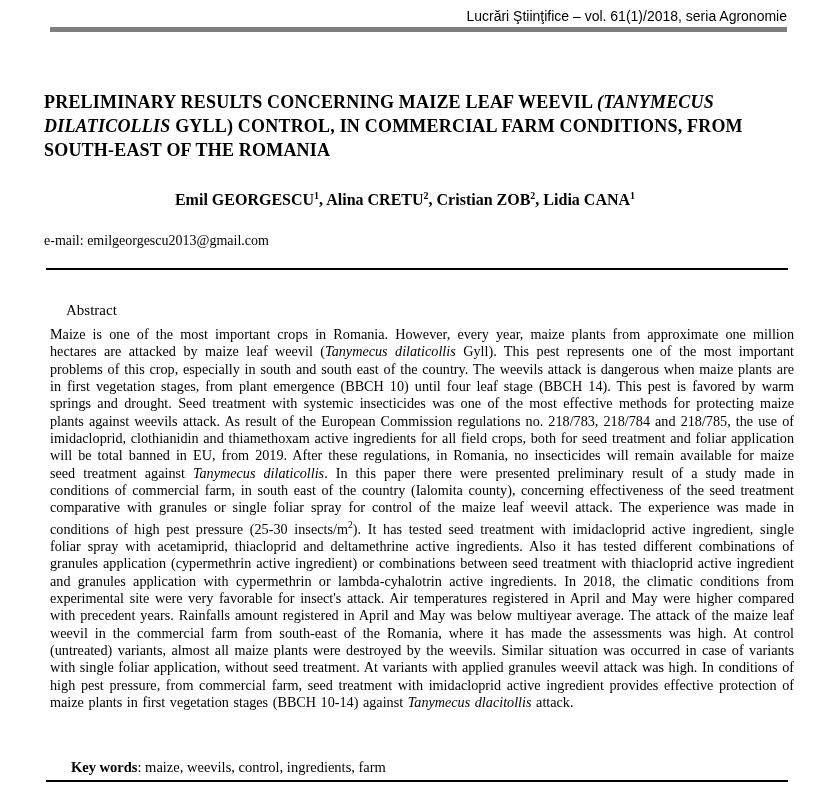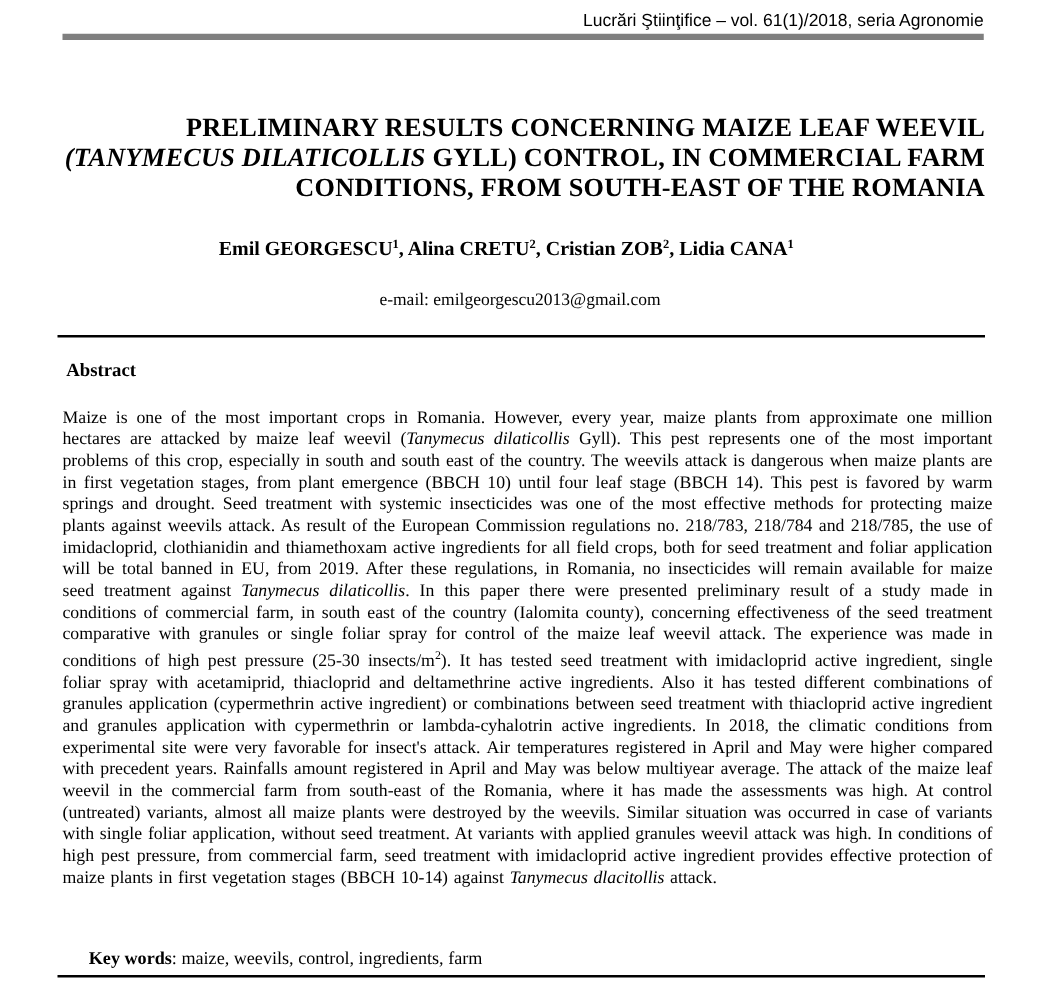--- a/index.html
+++ b/index.html
@@ -33,22 +33,22 @@
     width: 737px;
     height: 5px;
     background: #7f7f7f;
   }
   .paper-title {
     position: absolute;
     top: 90px;
     left: 44px;
     width: 744px;
     margin: 0;
-    text-align: right;
-    font-size: 21px;
+    text-align: left;
+    font-size: 18px;
     font-weight: bold;
     line-height: 24px;
     letter-spacing: 0.2px;
   }
   .authors-line {
     position: absolute;
     top: 190px;
     left: 33px;
     width: 744px;
     text-align: center;
@@ -56,38 +56,37 @@
     font-weight: bold;
   }
   .authors-line sup, .paper-title sup {
     font-size: 10px;
   }
   .email-line {
     position: absolute;
     top: 233px;
     left: 44px;
     width: 744px;
-    text-align: center;
     font-size: 14px;
   }
   .rule-top {
     position: absolute;
     top: 268px;
     left: 46px;
     width: 742px;
     height: 0;
     border-top: 2px solid #000000;
   }
   .abstract-heading {
     position: absolute;
     top: 289px;
     left: 53px;
-    margin: 0;
+    margin: 13px;
     font-size: 15px;
-    font-weight: bold;
+    font-weight: normal;
   }
   .abstract-text {
     position: absolute;
     top: 322px;
     left: 46px;
     width: 744px;
     margin: 4px;
     text-align: justify;
     font-size: 14.2px;
     line-height: 17.35px;

